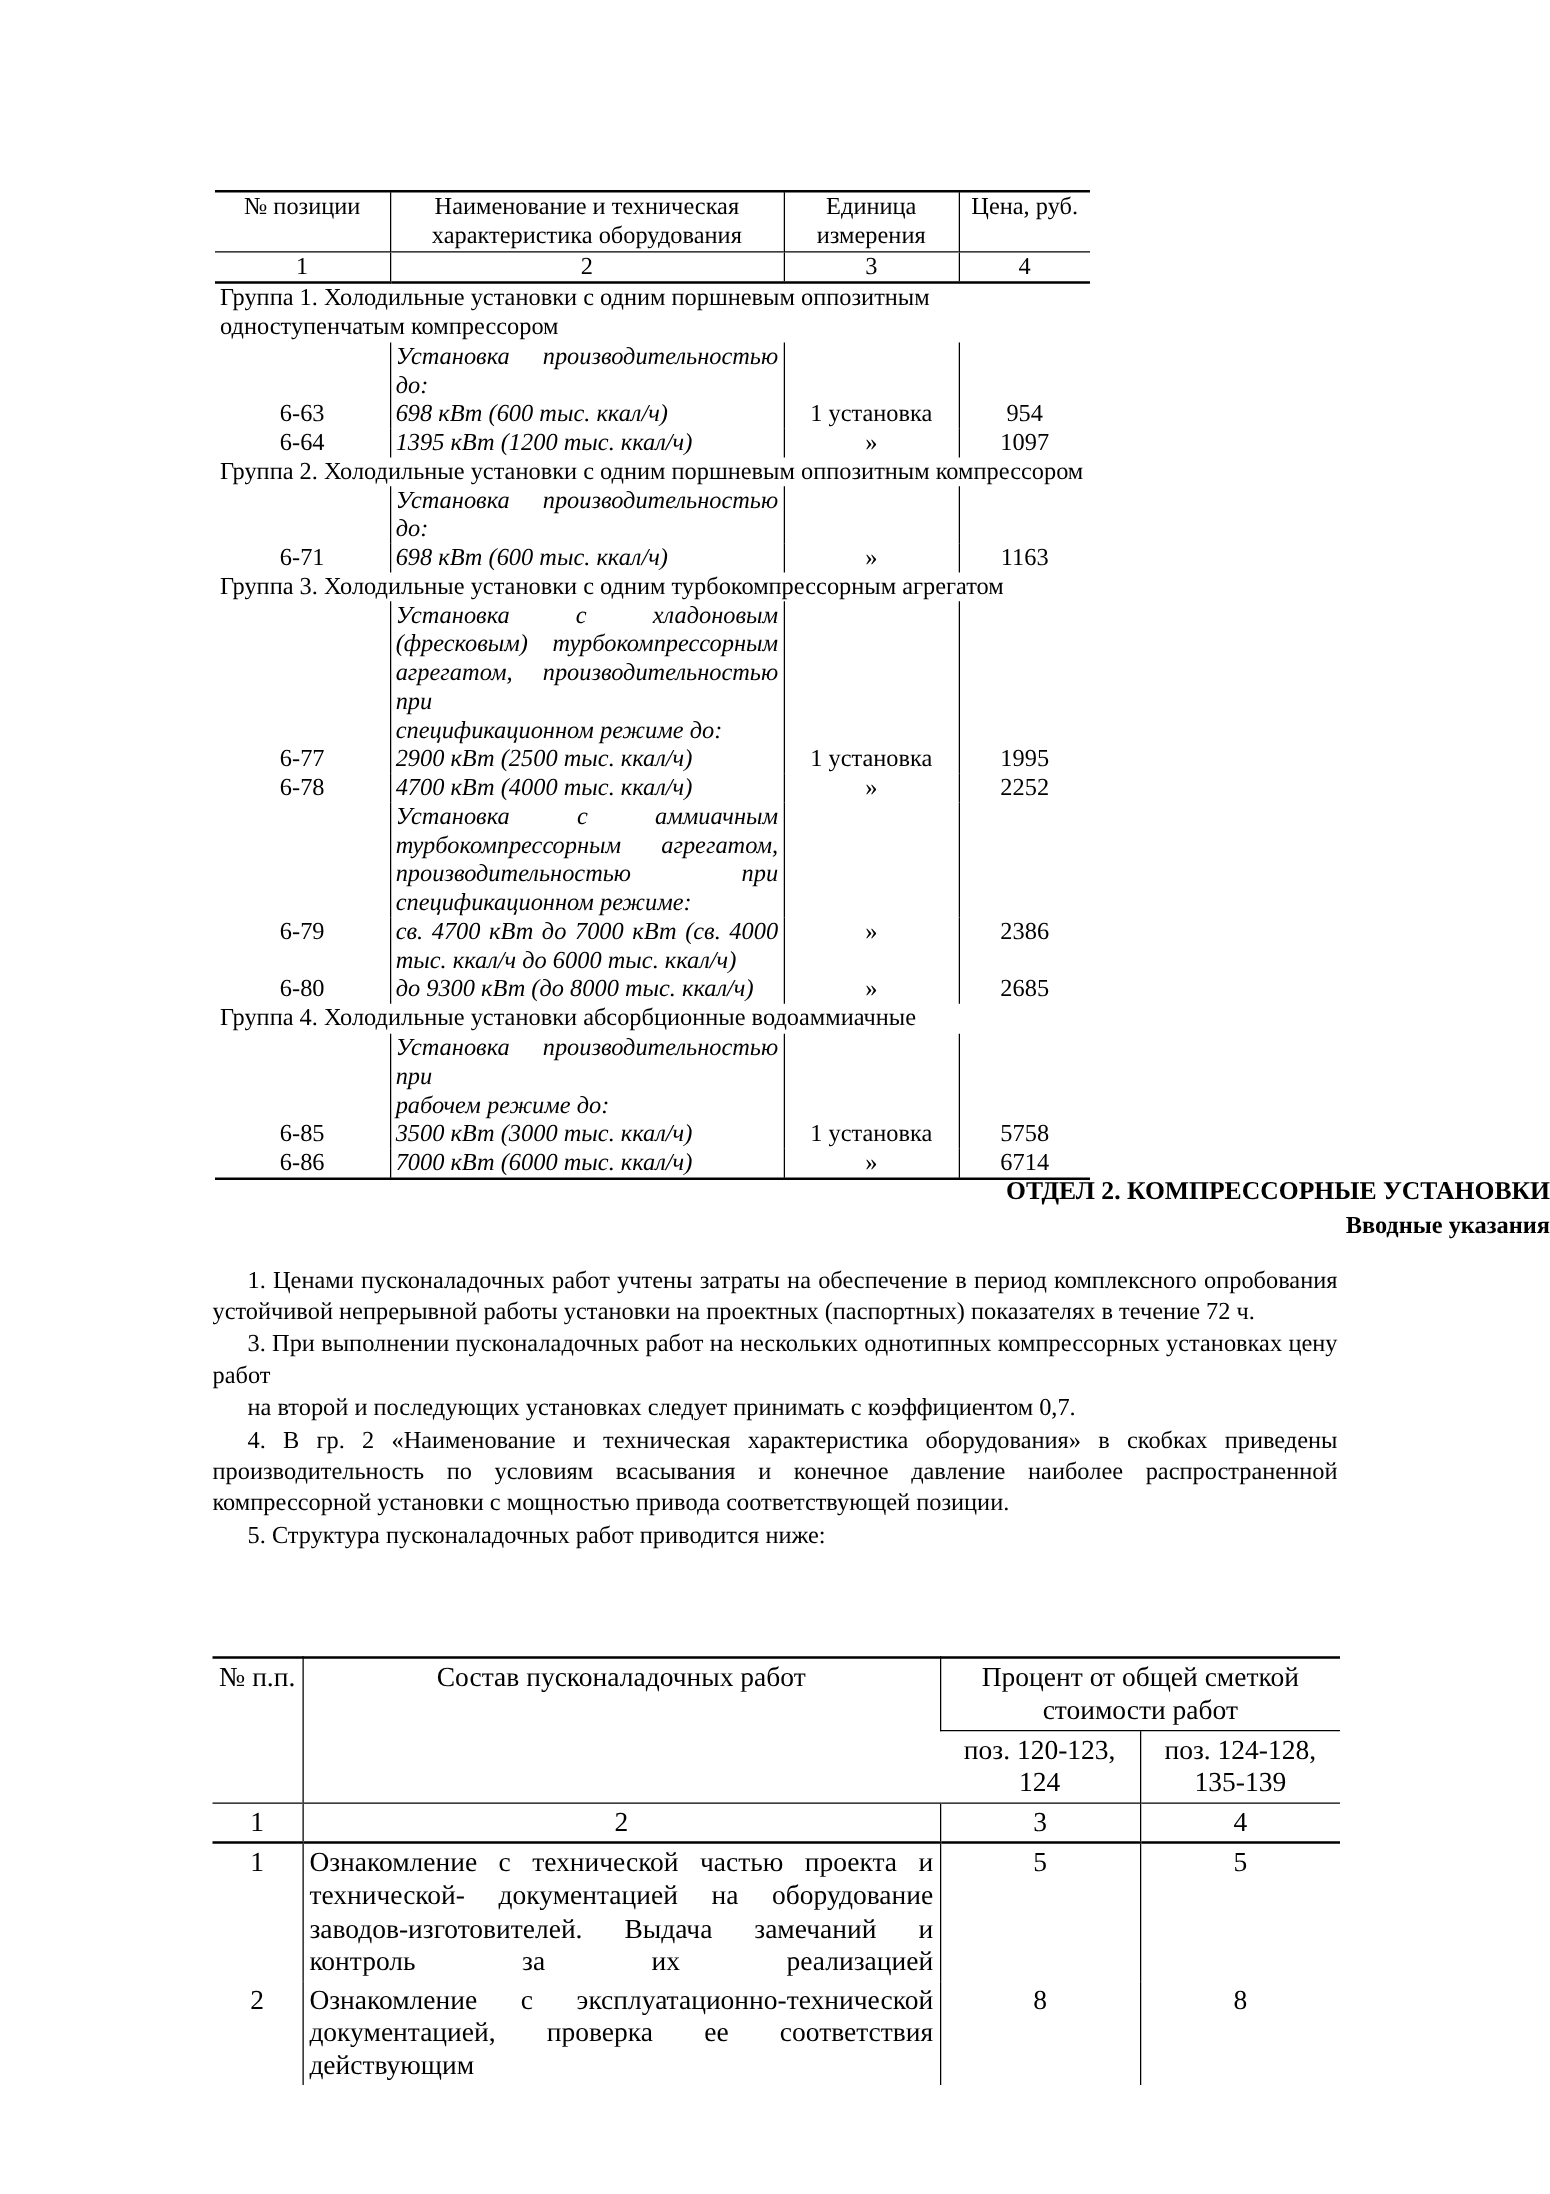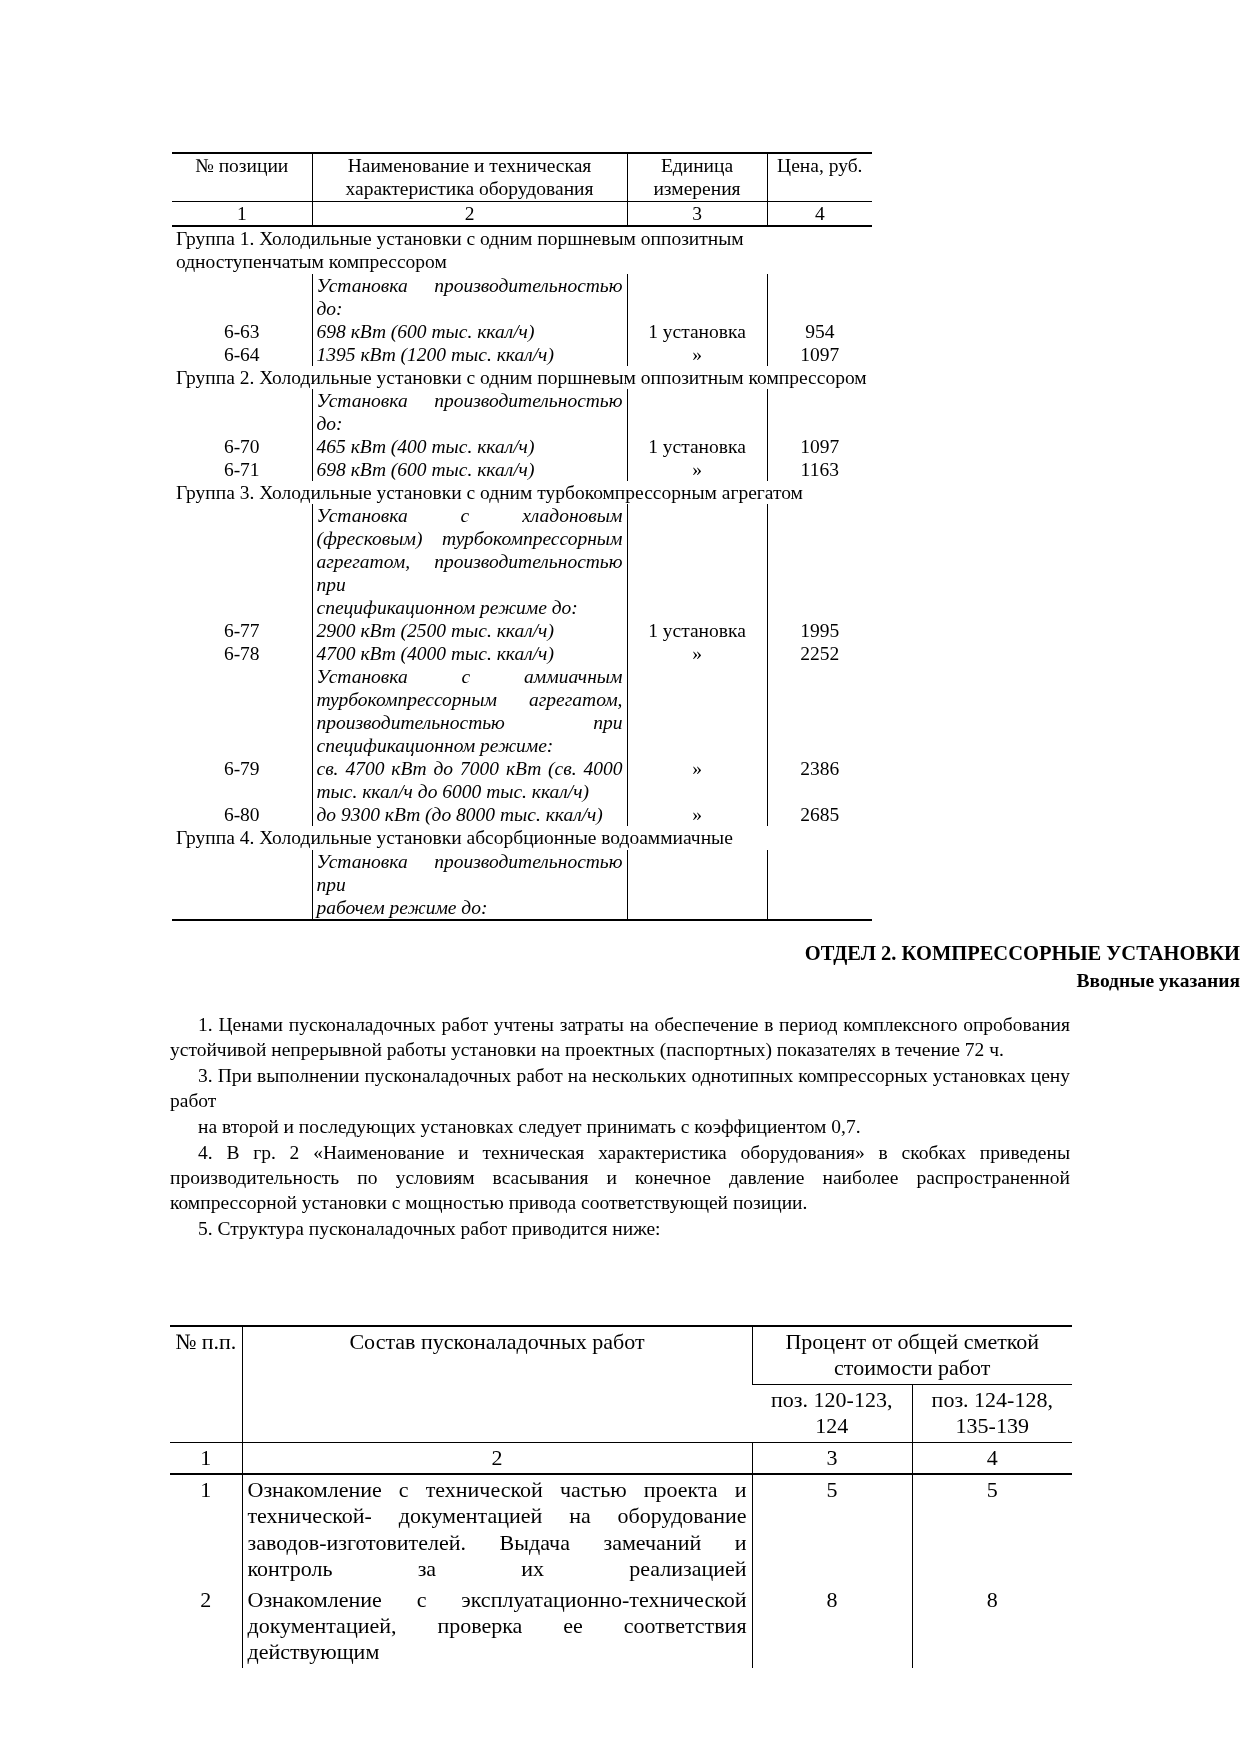--- a/index.html
+++ b/index.html
@@ -227,26 +227,20 @@
             <span class="nm">Группа 2. Холодильные установки с одним поршневым оппозитным компрессором</span>
           </td>
         </tr>
         <tr class="data-row">
           <td class="pos-cell"></td>
           <td class="name-cell">Установка производительностью до:</td>
           <td class="unit-cell"></td>
           <td class="price-cell"></td>
         </tr>
         <tr class="data-row">
-          <td class="pos-cell">6-70</td>
-          <td class="name-cell">465 кВт (400 тыс. ккал/ч)</td>
-          <td class="unit-cell">1 установка</td>
-          <td class="price-cell">1097</td>
-        </tr>
-        <tr class="data-row">
           <td class="pos-cell">6-71</td>
           <td class="name-cell">698 кВт (600 тыс. ккал/ч)</td>
           <td class="unit-cell">»</td>
           <td class="price-cell">1163</td>
         </tr>
 
         <tr class="group-row">
           <td colspan="4">
             <span class="nm">Группа 3. Холодильные установки с одним турбокомпрессорным агрегатом</span>
           </td>
@@ -307,20 +301,32 @@
           </td>
         </tr>
         <tr class="data-row">
           <td class="pos-cell"></td>
           <td class="name-cell">
             <span class="nm just">Установка производительностью при</span>
             <span class="nm">рабочем режиме до:</span>
           </td>
           <td class="unit-cell"></td>
           <td class="price-cell"></td>
+        </tr>
+        <tr class="data-row">
+          <td class="pos-cell">6-85</td>
+          <td class="name-cell">3500 кВт (3000 тыс. ккал/ч)</td>
+          <td class="unit-cell">1 установка</td>
+          <td class="price-cell">5758</td>
+        </tr>
+        <tr class="data-row">
+          <td class="pos-cell">6-86</td>
+          <td class="name-cell">7000 кВт (6000 тыс. ккал/ч)</td>
+          <td class="unit-cell">»</td>
+          <td class="price-cell">6714</td>
         </tr>
       </tbody>
     </table>
   </div>
 
   <div id="section-heading">
     <div>ОТДЕЛ 2. КОМПРЕССОРНЫЕ УСТАНОВКИ</div>
     <div class="sub">Вводные указания</div>
   </div>
 

